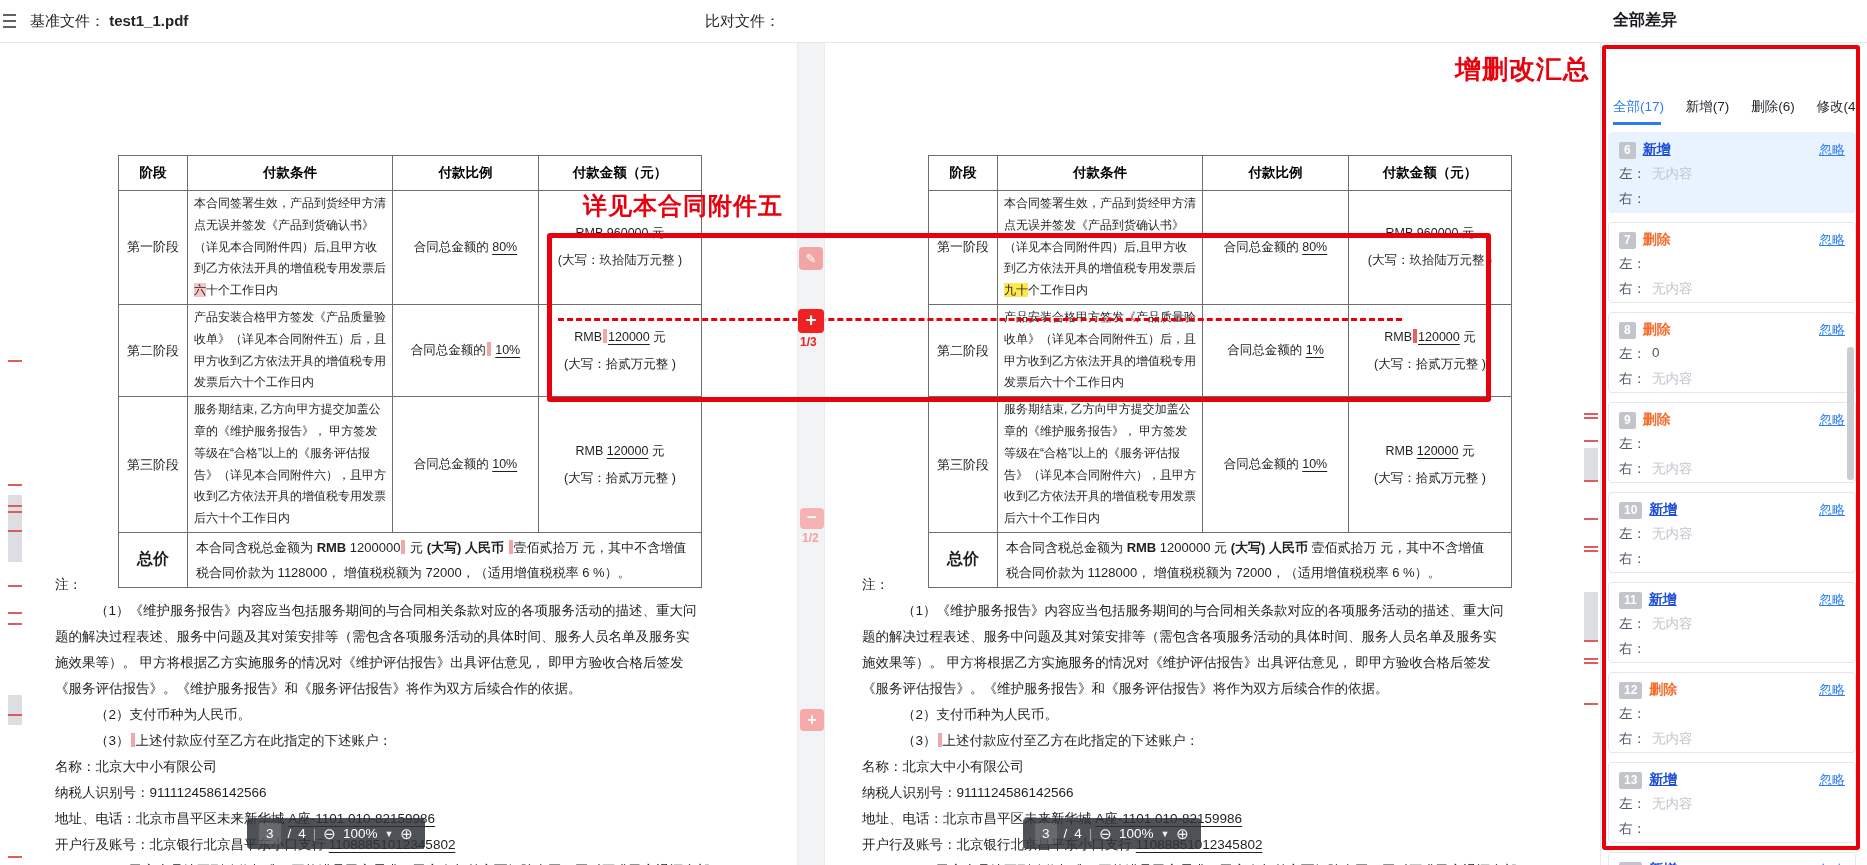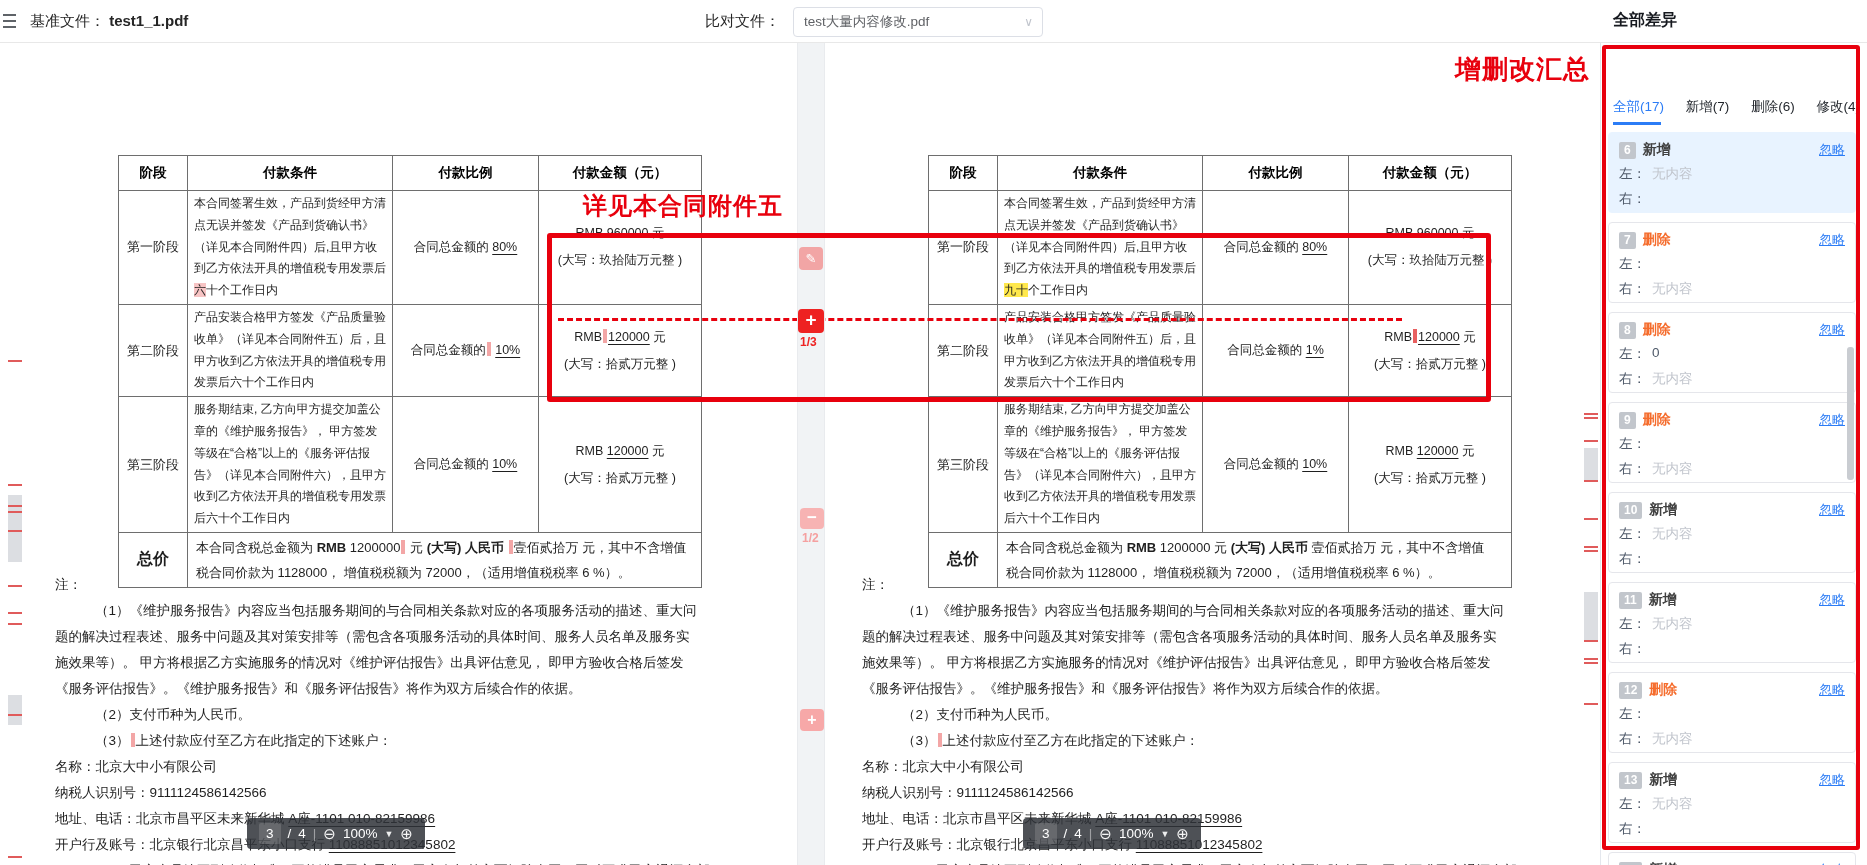--- a/index.html
+++ b/index.html
@@ -87,21 +87,21 @@
   .dfilter.active { color:#2b7cf6; }
   #filter-underline { position:absolute; left:12px; top:122px; width:48px; height:3px; background:#2b7cf6; }
   #cards { position:absolute; left:7px; top:132px; width:248px; }
   .card { height:81px; margin-bottom:9px; border:1px solid #e5e6eb; border-radius:4px;
     background:#fff; padding:7px 10px; }
   .card.sel { background:#e8f3ff; border-color:#e8f3ff; }
   .card .row1 { display:flex; align-items:center; gap:7px; height:20px; }
   .badge { background:#c2c6cc; color:#fff; font-size:12px; font-weight:bold; padding:0 5px;
     height:17px; line-height:17px; border-radius:2px; }
   .type { font-size:14px; font-weight:bold; }
-  .type.add { color:#404040; } .type.del { color:#f56c2c; }
+  .type.add { color:#1d4ed8;text-decoration:underline; } .type.del { color:#f56c2c; }
   .ignore { margin-left:auto; font-size:13px; color:#2b7cf6; text-decoration:underline; cursor:pointer; }
   .kv { display:flex; gap:6px; font-size:13.5px; color:#4e5969; margin-top:5px; height:20px; }
   .kv .val.empty { color:#c0c4cc; }
   #diff-scrollbar { position:absolute; left:246px; top:347px; width:7px; height:133px;
     background:#c9ccd1; border-radius:3px; }
 
   
   .red-box { position:absolute; border:5px solid #e8000d; border-radius:3px; z-index:40; pointer-events:none; }
   #box-docs  { left:547px; top:233px; width:944px; height:169px; }
   #box-panel { left:1602px; top:45px; width:258px; height:805px; border-width:4px; }
@@ -119,24 +119,20 @@
       <span></span>
       <span></span>
       <span></span>
     </div>
   <div class="file-label" style="left:30px">
     <span>基准文件：</span>
     <span class="file-name">test1_1.pdf</span>
   </div>
   <div class="file-label" style="left:705px">
     <span>比对文件：</span>
-  </div>
-  <div id="compare-select">
-    <span>test大量内容修改.pdf</span>
-    <span class="chev">∨</span>
   </div>
   <div id="diff-title" style="position:absolute; left:1613px; top:10px;text-align:center;">全部差异</div>
 </div>
 
 <div class="strip" style="left:8px" id="strip-left">
     <div class="thumb" style="top: 452px; height: 67px;"></div>
     <div class="thumb" style="top: 652px; height: 30px;"></div>
     <div class="tick" style="top: 317px;"></div>
     <div class="tick" style="top: 441px;"></div>
     <div class="tick" style="top: 462px;"></div>

